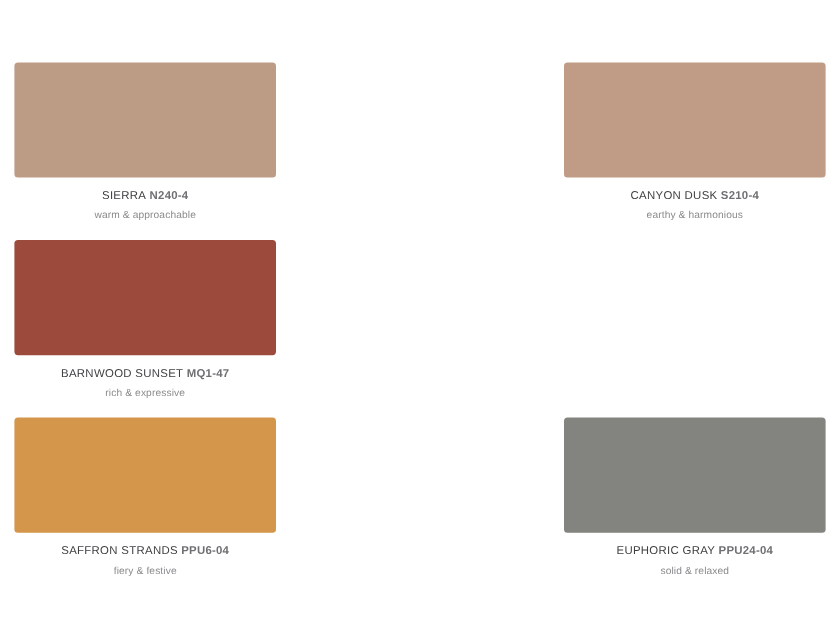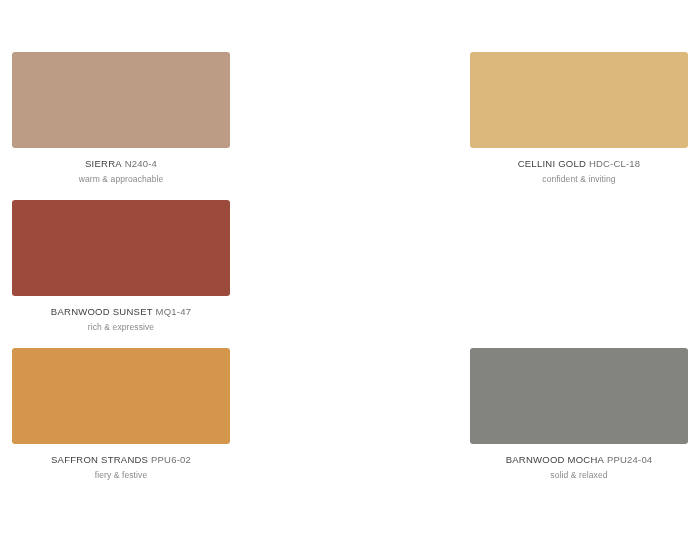--- a/index.html
+++ b/index.html
@@ -56,21 +56,21 @@
     white-space: nowrap;
   }
 
   .swatch-name {
     font-weight: normal;
     color: #3f3f41;
     letter-spacing: 0.25px;
   }
 
   .swatch-code {
-    font-weight: normal;
+    font-weight: bold;
     color: #707073;
     letter-spacing: 0.2px;
   }
 
   .swatch-tagline {
     margin-top: 6px;
     font-size: 8.5px;
     color: #8a8a8d;
     text-align: left;
     line-height: 1.1;
@@ -85,48 +85,48 @@
 
   <div class="swatch-row">
     <div class="swatch-card">
       <div class="swatch-chip" style="background-color: rgb(188, 156, 133);"></div>
       <div class="swatch-caption">
         <span class="swatch-name">SIERRA</span><span>&nbsp;</span><span class="swatch-code">N240-4</span>
       </div>
       <div class="swatch-tagline">warm &amp; approachable</div>
     </div>
     <div class="swatch-card">
-      <div class="swatch-chip" style="background-color: rgb(221, 184, 124);"></div>
+      <div class="swatch-chip" style="background-color: rgb(192, 155, 133);"></div>
       <div class="swatch-caption">
-        <span class="swatch-name">CELLINI GOLD</span><span>&nbsp;</span><span class="swatch-code">HDC-CL-18</span>
+        <span class="swatch-name">CANYON DUSK</span><span>&nbsp;</span><span class="swatch-code">S210-4</span>
       </div>
-      <div class="swatch-tagline">confident &amp; inviting</div>
+      <div class="swatch-tagline">earthy &amp; harmonious</div>
     </div>
   </div>
 
   <div class="swatch-row">
     <div class="swatch-card">
       <div class="swatch-chip" style="background-color: rgb(156, 74, 59);"></div>
       <div class="swatch-caption">
         <span class="swatch-name">BARNWOOD SUNSET</span><span>&nbsp;</span><span class="swatch-code">MQ1-47</span>
       </div>
       <div class="swatch-tagline">rich &amp; expressive</div>
     </div>
   </div>
 
   <div class="swatch-row">
     <div class="swatch-card">
       <div class="swatch-chip" style="background-color: rgb(211, 150, 74);"></div>
       <div class="swatch-caption">
-        <span class="swatch-name">SAFFRON STRANDS</span><span>&nbsp;</span><span class="swatch-code">PPU6-02</span>
+        <span class="swatch-name">SAFFRON STRANDS</span><span>&nbsp;</span><span class="swatch-code">PPU6-04</span>
       </div>
       <div class="swatch-tagline">fiery &amp; festive</div>
     </div>
     <div class="swatch-card">
       <div class="swatch-chip" style="background-color: rgb(131, 132, 127);"></div>
       <div class="swatch-caption">
-        <span class="swatch-name">BARNWOOD MOCHA</span><span>&nbsp;</span><span class="swatch-code">PPU24-04</span>
+        <span class="swatch-name">EUPHORIC GRAY</span><span>&nbsp;</span><span class="swatch-code">PPU24-04</span>
       </div>
       <div class="swatch-tagline">solid &amp; relaxed</div>
     </div>
   </div>
 
 </div>
 
 </body></html>

